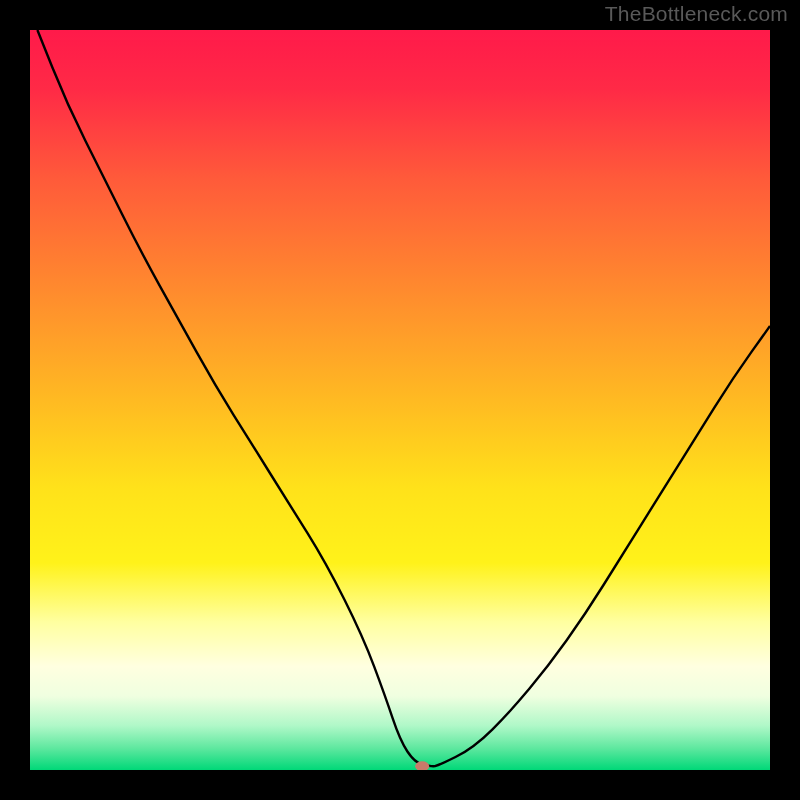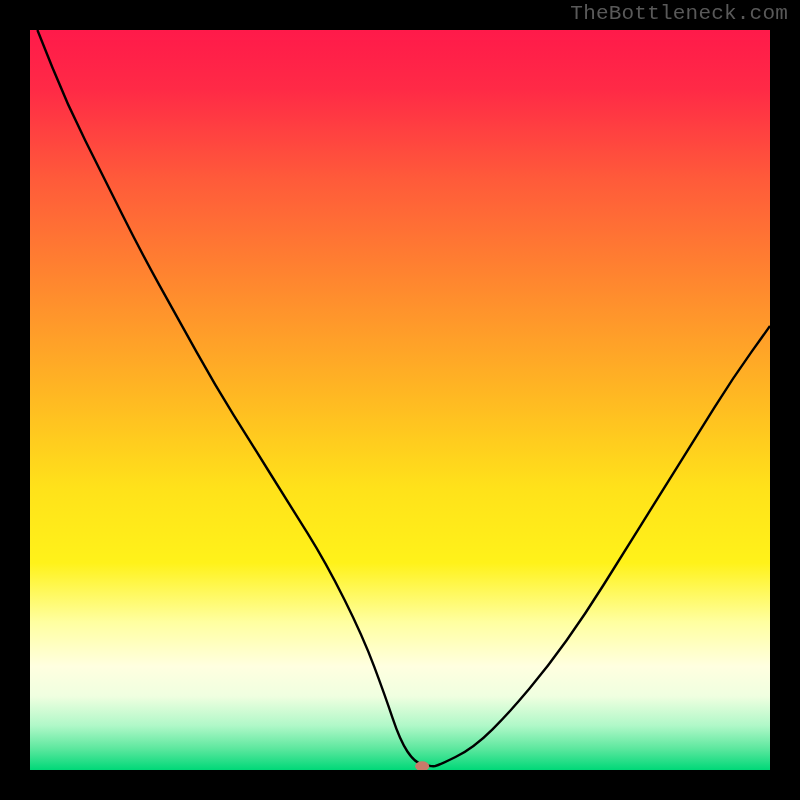--- a/index.html
+++ b/index.html
@@ -11,21 +11,20 @@
     position: relative;
     font-family: Arial, sans-serif;
   }
   .frame {
     position: absolute;
     top: 0;
     left: 0;
     width: 800px;
     height: 664px;
     background: #000;
-    font-family: Liberation Mono, monospace;
   }
   .watermark {
     position: absolute;
     top: 2px;
     right: 12px;
     color: #595959;
     font-size: 21px;
     font-weight: 500;
     letter-spacing: 0.2px;
     z-index: 10;

